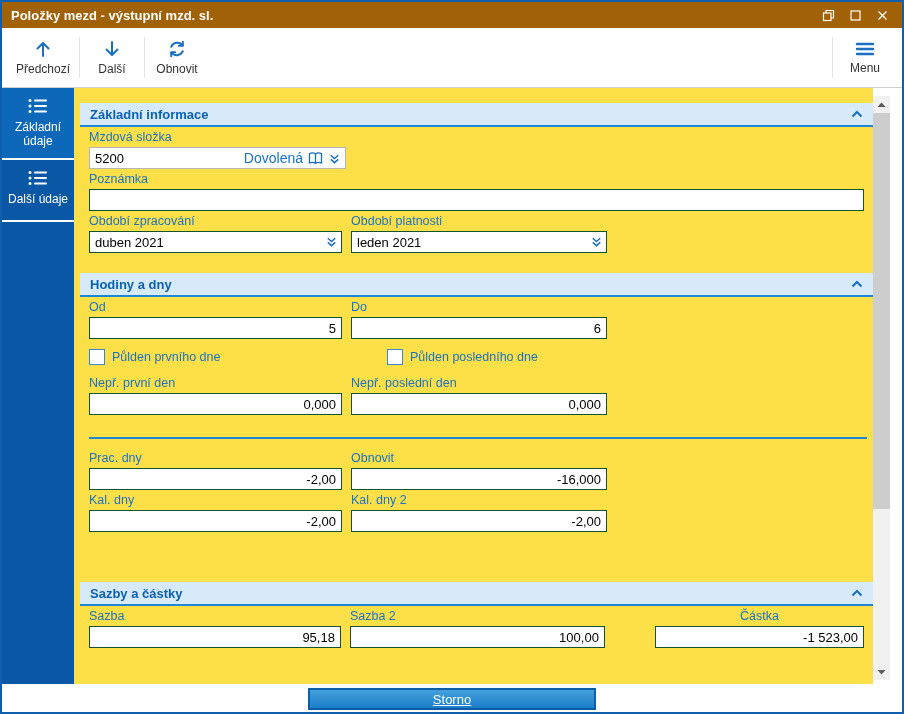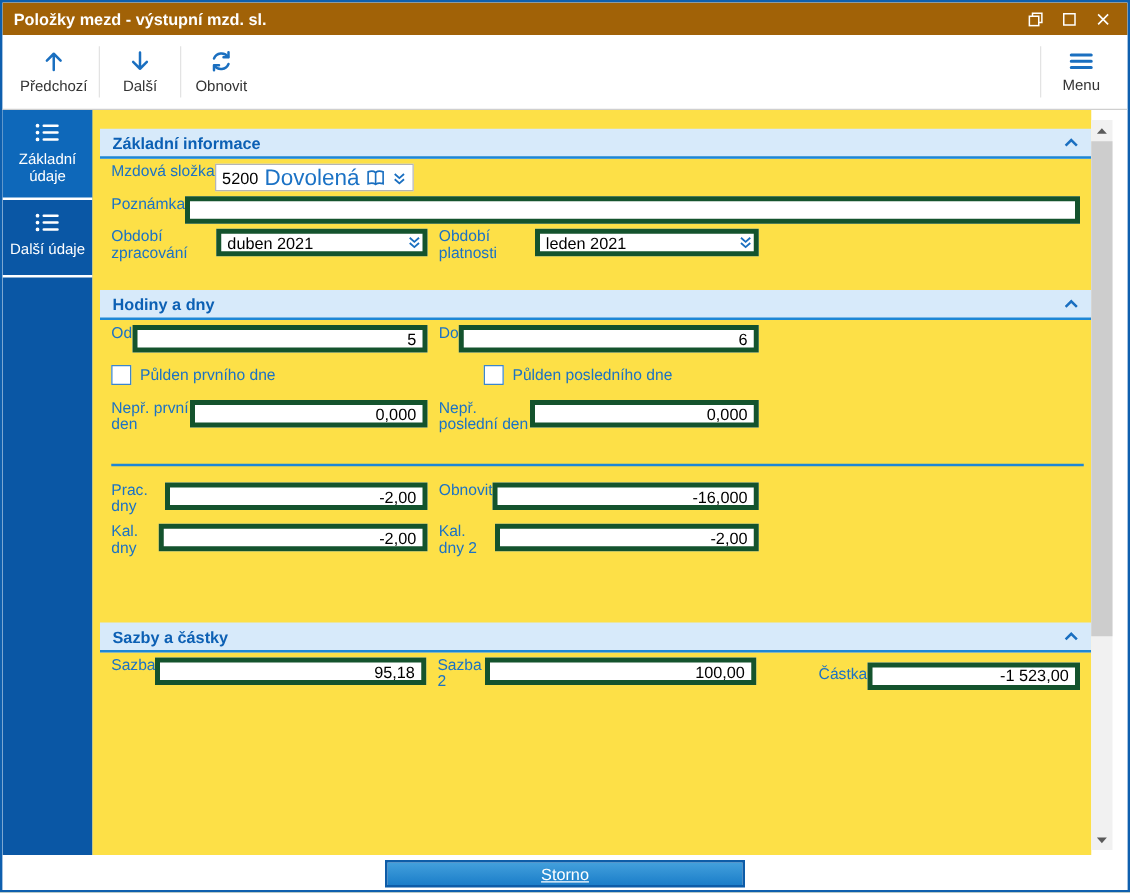--- a/index.html
+++ b/index.html
@@ -40,39 +40,39 @@
 
   .section { margin-bottom:10px; }
   .sec-header { height:24px; background:#d7eafa; border-bottom:2px solid #1e87d5;
                 display:flex; align-items:center; padding:0 10px; color:#0c60b4;
                 font-weight:bold; font-size:13px; cursor:pointer; }
   .sec-header .sec-title { flex:1; }
   .sec-body { padding:0 9px 10px 9px; }
   .sec-body.hours { padding-bottom:40px; }
 
   .frow { display:flex; margin-top:4px; }
-  .fcol { display:flex; flex-direction:row; }
+  .fcol { display:flex; flex-direction:column; }
   .col1 { width:253px; }
   .col2 { width:256px; margin-left:9px; }
   .col3 { width:210px; margin-left:50px;align-items:center; }
   .colwide { width:778px; }
   .flabel { color:#1b72c5; font-size:12.5px; line-height:13px; margin-bottom:3px; }
 
-  .tinput { height:22px; border:4px solid #14532d; background:#fff; font-family:
+  .tinput { height:22px; border:1px solid #14532d; background:#fff; font-family:
             "Liberation Sans",sans-serif; font-size:13px; color:#000;
             padding:0 5px; width:100%; outline:none; }
   .tinput.num { text-align:right; }
   .input-wrap { position:relative; }
   .input-wrap .tinput { padding-right:24px; }
   .dd-icon { position:absolute; right:4px; top:4px; cursor:pointer; line-height:0; }
 
   .wage-box { height:22px; border:1px solid #b5b5b5; background:#fff; display:flex;
               align-items:center; padding:0 4px 0 5px; gap:5px; }
   .wage-code { flex:1; font-size:13px; color:#000; }
-  .wage-name { color:#1b72c5; font-size:18px; }
+  .wage-name { color:#1b72c5; font-size:14px; }
   .mini-icon { line-height:0; cursor:pointer; }
 
   .cbrow { display:flex; margin-top:10px; height:16px;gap:36px; }
   .cb { display:flex; align-items:center; gap:7px; cursor:pointer; }
   .cb input { appearance:none; -webkit-appearance:none; width:16px; height:16px;
               border:1px solid #3c86cd; background:#fff; margin:0; cursor:pointer; }
   .cb span { color:#1b72c5; font-size:12.5px; }
 
   .blue-divider { height:2px; background:#1e87d5; margin-top:22px; width:778px; }
 

